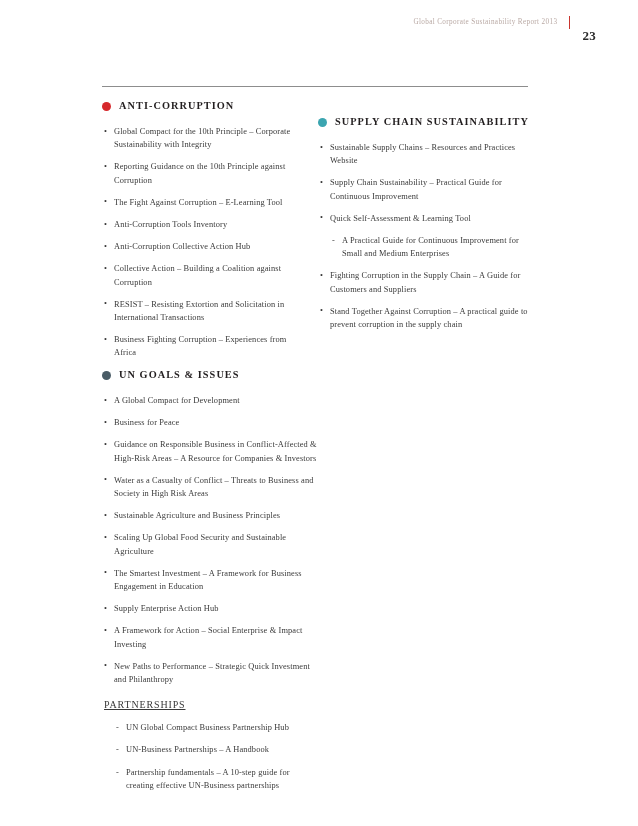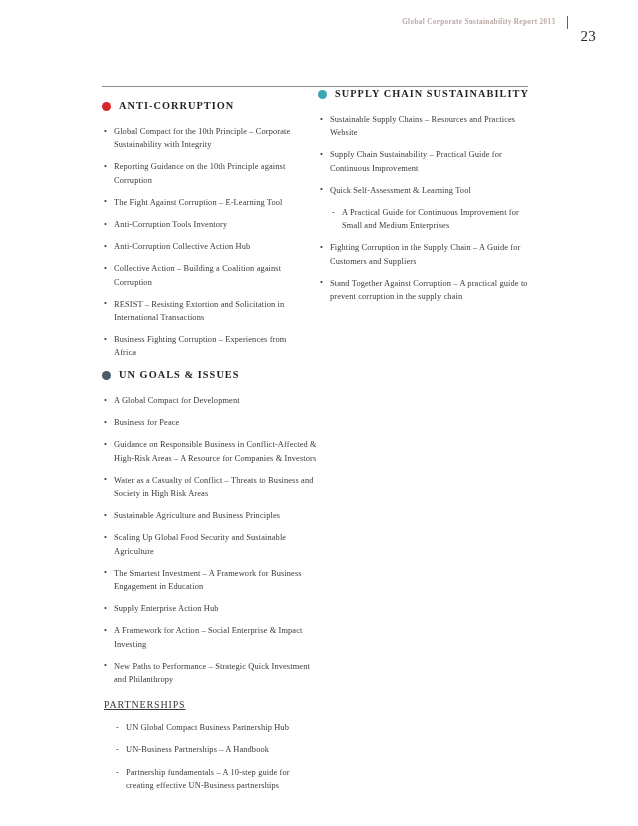--- a/index.html
+++ b/index.html
@@ -23,31 +23,30 @@
     right: 42px;
     display: flex;
     align-items: center;
     height: 16px;
   }
   .run-header-title {
     font-size: 7.2px;
     letter-spacing: 0.35px;
     color: #b9a9a4;
     white-space: nowrap;
-    font-weight: bold;
   }
   .run-header-rule {
     width: 1px;
     height: 13px;
     background: #c9352e;
     margin: 0 12px;
   }
   .run-header-page {
-    font-size: 15px;
-    font-weight: normal;
+    font-size: 13px;
+    font-weight: bold;
     color: #2b2b2b;
     letter-spacing: 0.3px;
     margin-top: 28px;
   }
 
   
   .top-rule {
     position: absolute;
     left: 102px;
     top: 86px;
@@ -59,21 +58,21 @@
   
   .col-left {
     position: absolute;
     left: 102px;
     top: 100px;
     width: 205px;
   }
   .col-right {
     position: absolute;
     left: 318px;
-    top: 88px;
+    top: 116px;
     width: 212px;
   }
   .col-full {
     position: absolute;
     left: 102px;
     top: 369px;
     width: 215px;
   }
 
   

